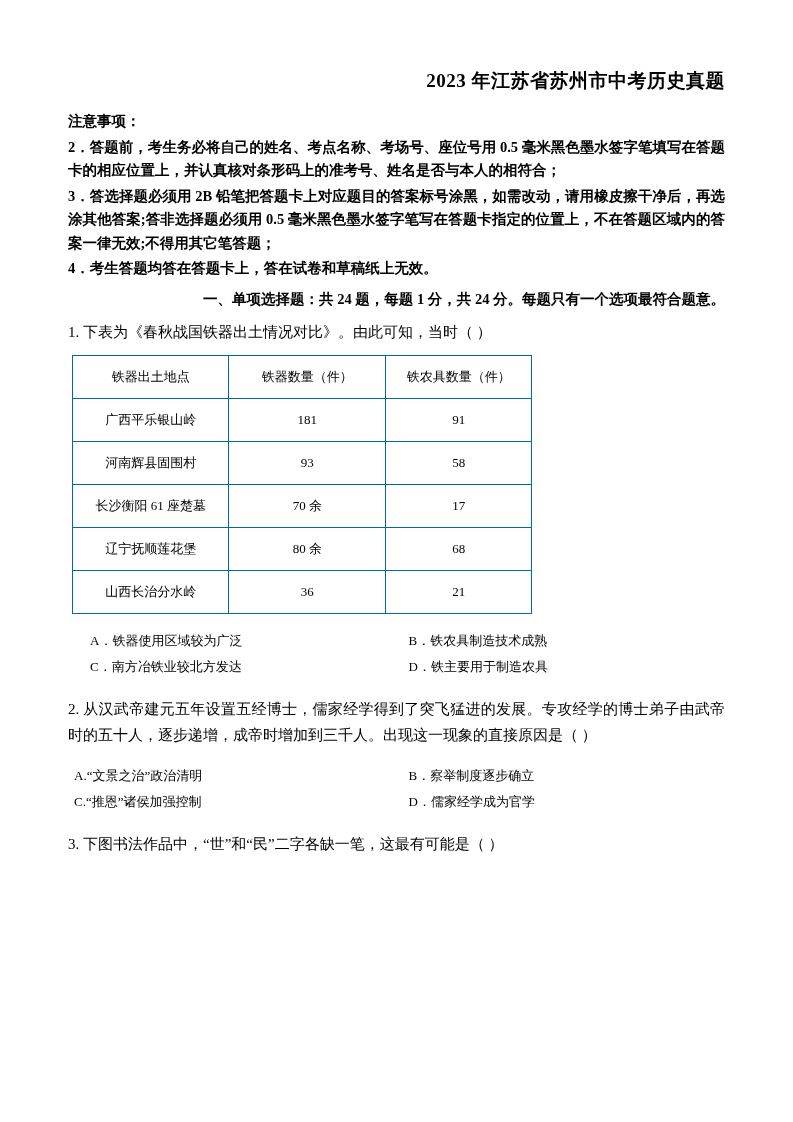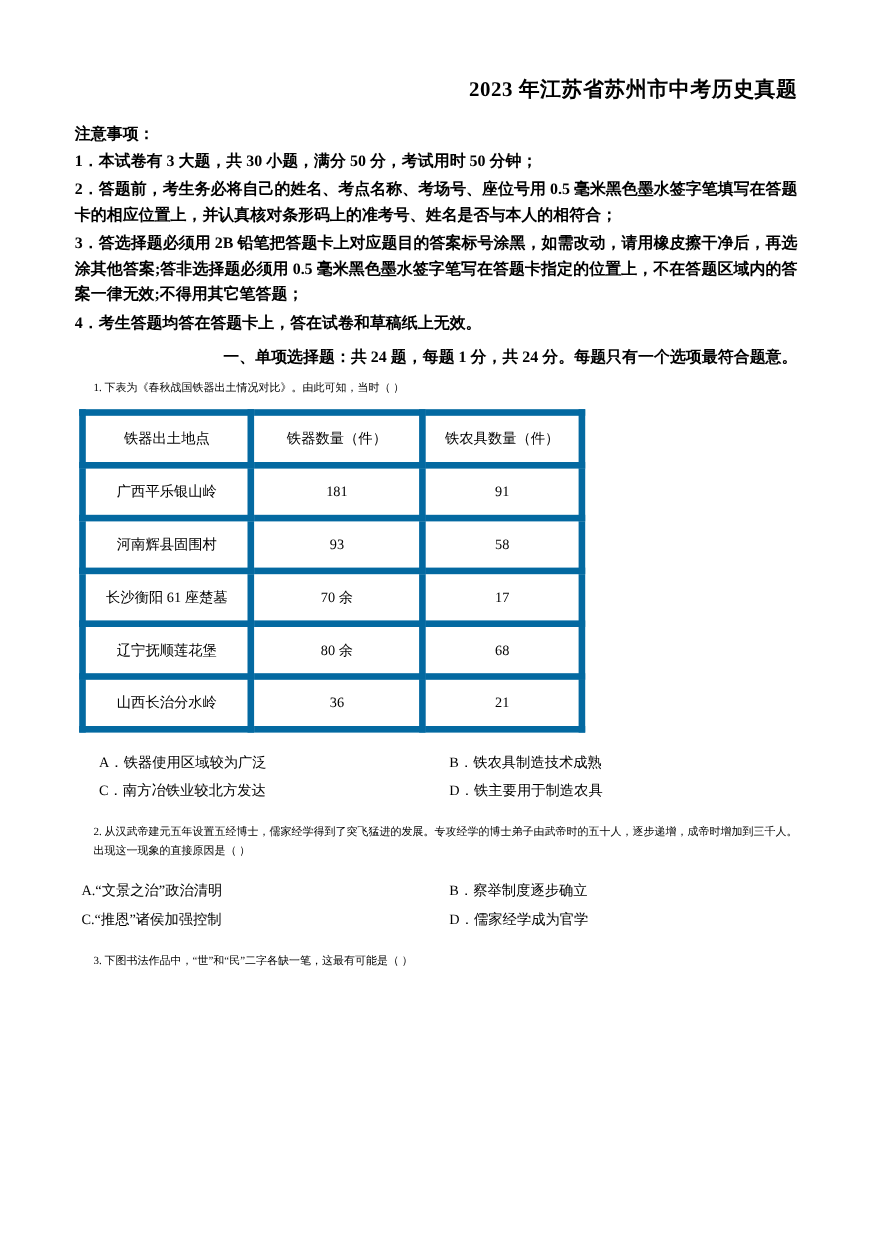--- a/index.html
+++ b/index.html
@@ -40,33 +40,33 @@
     margin: 2px 0;
     text-align: justify;
   }
   .section-head {
     font-size: 14.5px;
     font-weight: bold;
     margin: 9px 0 10px 0;
     text-align: right;
   }
   .q-stem {
-    font-size: 10px;
+    font-size: 15px;
     line-height: 1.75;
-    margin: 8px 0 6px 17px;
+    margin: 8px 0 6px 0;
     text-align: justify;
   }
   table.data-table {
     border-collapse: collapse;
     margin: 10px 0 10px 0;
     width: 460px;
     margin-left: 4px;
   }
   table.data-table td {
-    border: 6px solid #0369a1;
+    border: 1px solid #0369a1;
     text-align: center;
     font-size: 13px;
     padding: 12px 4px;
     height: 18px;
   }
   table.data-table td.c0 { width: 152px; }
   table.data-table td.c1 { width: 152px; }
   table.data-table td.c2 { width: 140px; }
   .options {
     margin: 14px 0 4px 0;
@@ -87,21 +87,20 @@
   .spacer-sm { height: 4px; }
 </style>
 </head>
 <body>
 
 <div class="page">
 
   <div class="doc-title">2023 年江苏省苏州市中考历史真题</div>
 
   <div class="notice-head">注意事项：</div>
-  <div class="notice-item">1．本试卷有 3 大题，共 30 小题，满分 50 分，考试用时 50 分钟；</div>
   <div class="notice-item">2．答题前，考生务必将自己的姓名、考点名称、考场号、座位号用 0.5 毫米黑色墨水签字笔填写在答题卡的相应位置上，并认真核对条形码上的准考号、姓名是否与本人的相符合；</div>
   <div class="notice-item">3．答选择题必须用 2B 铅笔把答题卡上对应题目的答案标号涂黑，如需改动，请用橡皮擦干净后，再选涂其他答案;答非选择题必须用 0.5 毫米黑色墨水签字笔写在答题卡指定的位置上，不在答题区域内的答案一律无效;不得用其它笔答题；</div>
   <div class="notice-item">4．考生答题均答在答题卡上，答在试卷和草稿纸上无效。</div>
 
   <div class="section-head">一、单项选择题：共 24 题，每题 1 分，共 24 分。每题只有一个选项最符合题意。</div>
 
   <div class="q-stem">1. 下表为《春秋战国铁器出土情况对比》。由此可知，当时（        ）</div>
 
   <table class="data-table">
     <tbody>

